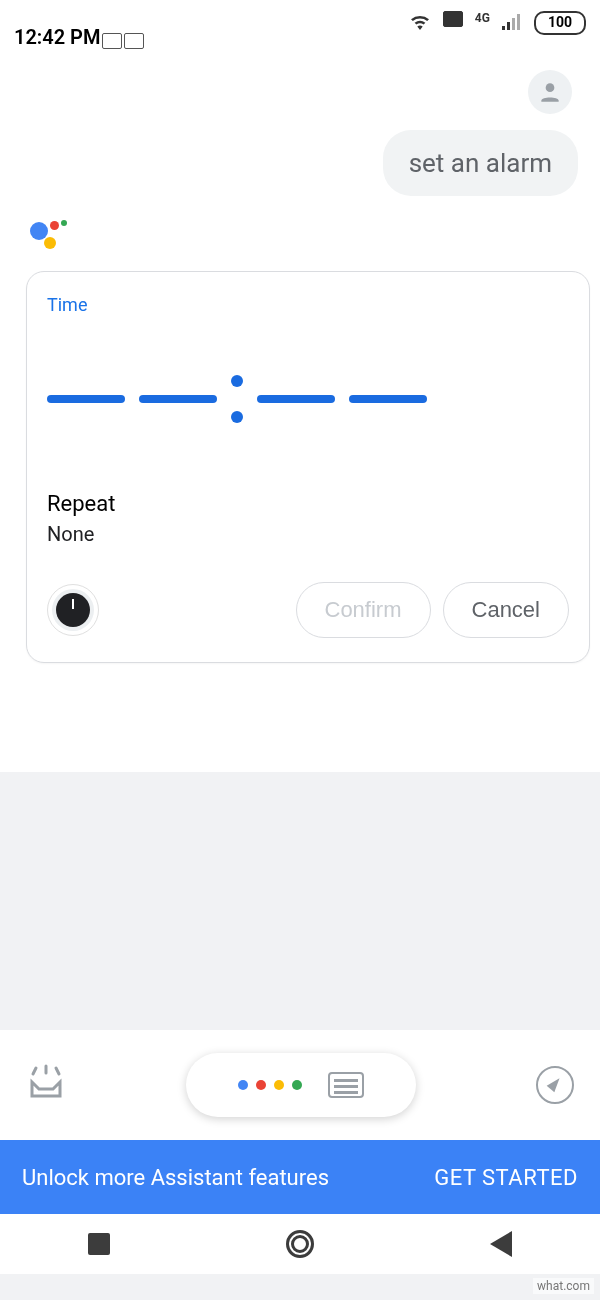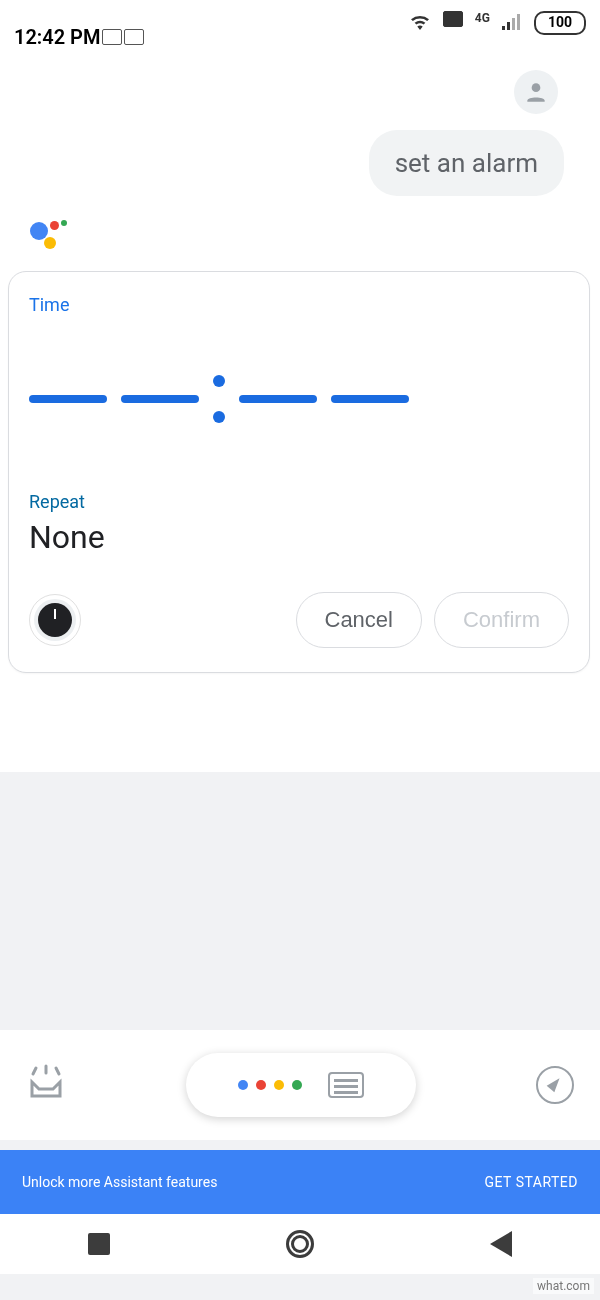--- a/index.html
+++ b/index.html
@@ -15,27 +15,27 @@
   
   .status-bar {
     display: flex;
     align-items: center;
     padding: 6px 14px 2px 14px;
     height: 42px;
     font-weight: 600;
     font-size: 20px;
     color: #000;
   }
-  .status-left { display:flex; align-items:center; gap:2px;margin-top:28px; }
+  .status-left { display:flex; align-items:flex-end; gap:2px;margin-top:28px; }
   .status-right { margin-left:auto; display:flex; gap:12px; }
   .mini-icon { width:20px; height:16px; border:1.5px solid #555; border-radius:2px; position:relative; }
   .batt { border:2px solid #333; border-radius:10px; padding:1px 12px; font-size:14px; font-weight:700; }
 
   
-  .convo { padding: 10px 32px 0 18px; }
+  .convo { padding: 10px 18px 0 18px; }
   .avatar-row { display:flex; justify-content:flex-end; padding:18px 10px 10px 0; }
   .avatar {
     width:44px; height:44px; border-radius:50%; background:#eef1f3;
     display:flex; align-items:center; justify-content:center; color:#9aa0a6;
   }
   .user-bubble {
     background:#f1f3f4; color:#5f6368; font-size:26px;
     padding:18px 26px; border-radius:28px;
     float:right; margin:6px 4px 20px 0;
   }
@@ -46,38 +46,38 @@
 
   .assistant-bubble {
     border:1px solid #e0e0e0; border-radius:26px;
     padding:18px 24px; font-size:24px; color:#3c4043;
     display:inline-block; margin:8px 0 24px 8px;
     position:relative;
   }
 
   
   .card {
-    margin: 4px 10px 0 8px;
+    margin: 4px 10px 0 26px;
     border:1px solid #dadce0; border-radius:18px;
     background:#fff;
     padding: 22px 20px 24px 20px;
     box-shadow: 0 1px 2px rgba(0,0,0,0.04);
   }
   .card-title { color:#1a73e8; font-size:18px; margin-bottom:30px; }
 
   .time-picker {
     display:flex; align-items:center; justify-content:flex-start;
     gap:14px; padding:30px 0 40px 0;
   }
   .segment { width:78px; height:8px; background:#1a6be0; border-radius:4px; }
   .colon { display:flex; flex-direction:column; gap:24px; align-items:center; }
   .cdot { width:12px; height:12px; background:#1a6be0; border-radius:50%; }
 
-  .repeat-label { color:#0369a1; font-size:18px; margin-top:28px; }
-  .repeat-value { font-size:32px; color:#202124; margin-top:6px; }
+  .repeat-label { color:#000000; font-size:22px; margin-top:28px; }
+  .repeat-value { font-size:20px; color:#202124; margin-top:6px; }
 
   .card-actions { display:flex; align-items:center; margin-top:36px; }
   .clock-btn {
     width:52px; height:52px; border-radius:50%; border:1px solid #e0e0e0;
     display:flex; align-items:center; justify-content:center; background:#fff;
   }
   .clock-face {
     width:34px; height:34px; border-radius:50%; background:#202124;
     box-shadow:0 0 0 4px #eceff1; position:relative;
   }
@@ -112,23 +112,23 @@
   .kbd { width:36px; height:26px; border:2px solid #9aa0a6; border-radius:4px; position:relative; }
   .kbd::before { content:""; position:absolute; left:4px; right:4px; top:5px; height:3px; background:#9aa0a6; box-shadow:0 6px 0 #9aa0a6, 0 12px 0 #9aa0a6; }
   .compass { width:38px; height:38px; border:2.5px solid #9aa0a6; border-radius:50%; position:relative; }
   .compass::after { content:""; position:absolute; left:50%; top:50%; width:0; height:0;
     border-left:5px solid transparent; border-right:5px solid transparent; border-bottom:14px solid #9aa0a6;
     transform:translate(-50%,-60%) rotate(40deg);
   }
 
   
   .banner {
-    position:absolute; left:0; right:0; bottom:86px; height:64px;
+    position:absolute; left:0; right:0; bottom:86px; height:74px;
     background:#3b82f6; color:#fff; display:flex; align-items:center;
-    padding:0 22px; font-size:14px;
+    padding:0 22px; font-size:22px;
   }
   .banner .cta { margin-left:auto; font-weight:400; letter-spacing:0.5px; }
 
   
   .navbar {
     position:absolute; left:0; right:0; bottom:26px; height:60px;
     display:flex; align-items:center; justify-content:space-around;
     background:#fff;
   }
   .nav-square { width:22px; height:22px; background:#3c3c3c; border-radius:2px; }
@@ -206,22 +206,22 @@
   </div>
 
   <div class="repeat-label">Repeat</div>
   <div class="repeat-value">None</div>
 
   <div class="card-actions">
     <div class="clock-btn">
       <div class="clock-face"></div>
     </div>
     <div class="spacer"></div>
+    <button class="pill-btn confirm">Confirm</button>
     <button class="pill-btn cancel">Cancel</button>
-    <button class="pill-btn confirm">Confirm</button>
   </div>
 </div>
 
 <div class="lower"></div>
 
 <div class="assist-bar">
   <div class="tray-icon">
     <svg width="40" height="38" viewBox="0 0 40 38" fill="none" stroke="#9aa0a6" stroke-width="3" stroke-linecap="round">
       <line x1="10" y1="4" x2="7" y2="10"></line>
         <line x1="20" y1="2" x2="20" y2="9"></line>

